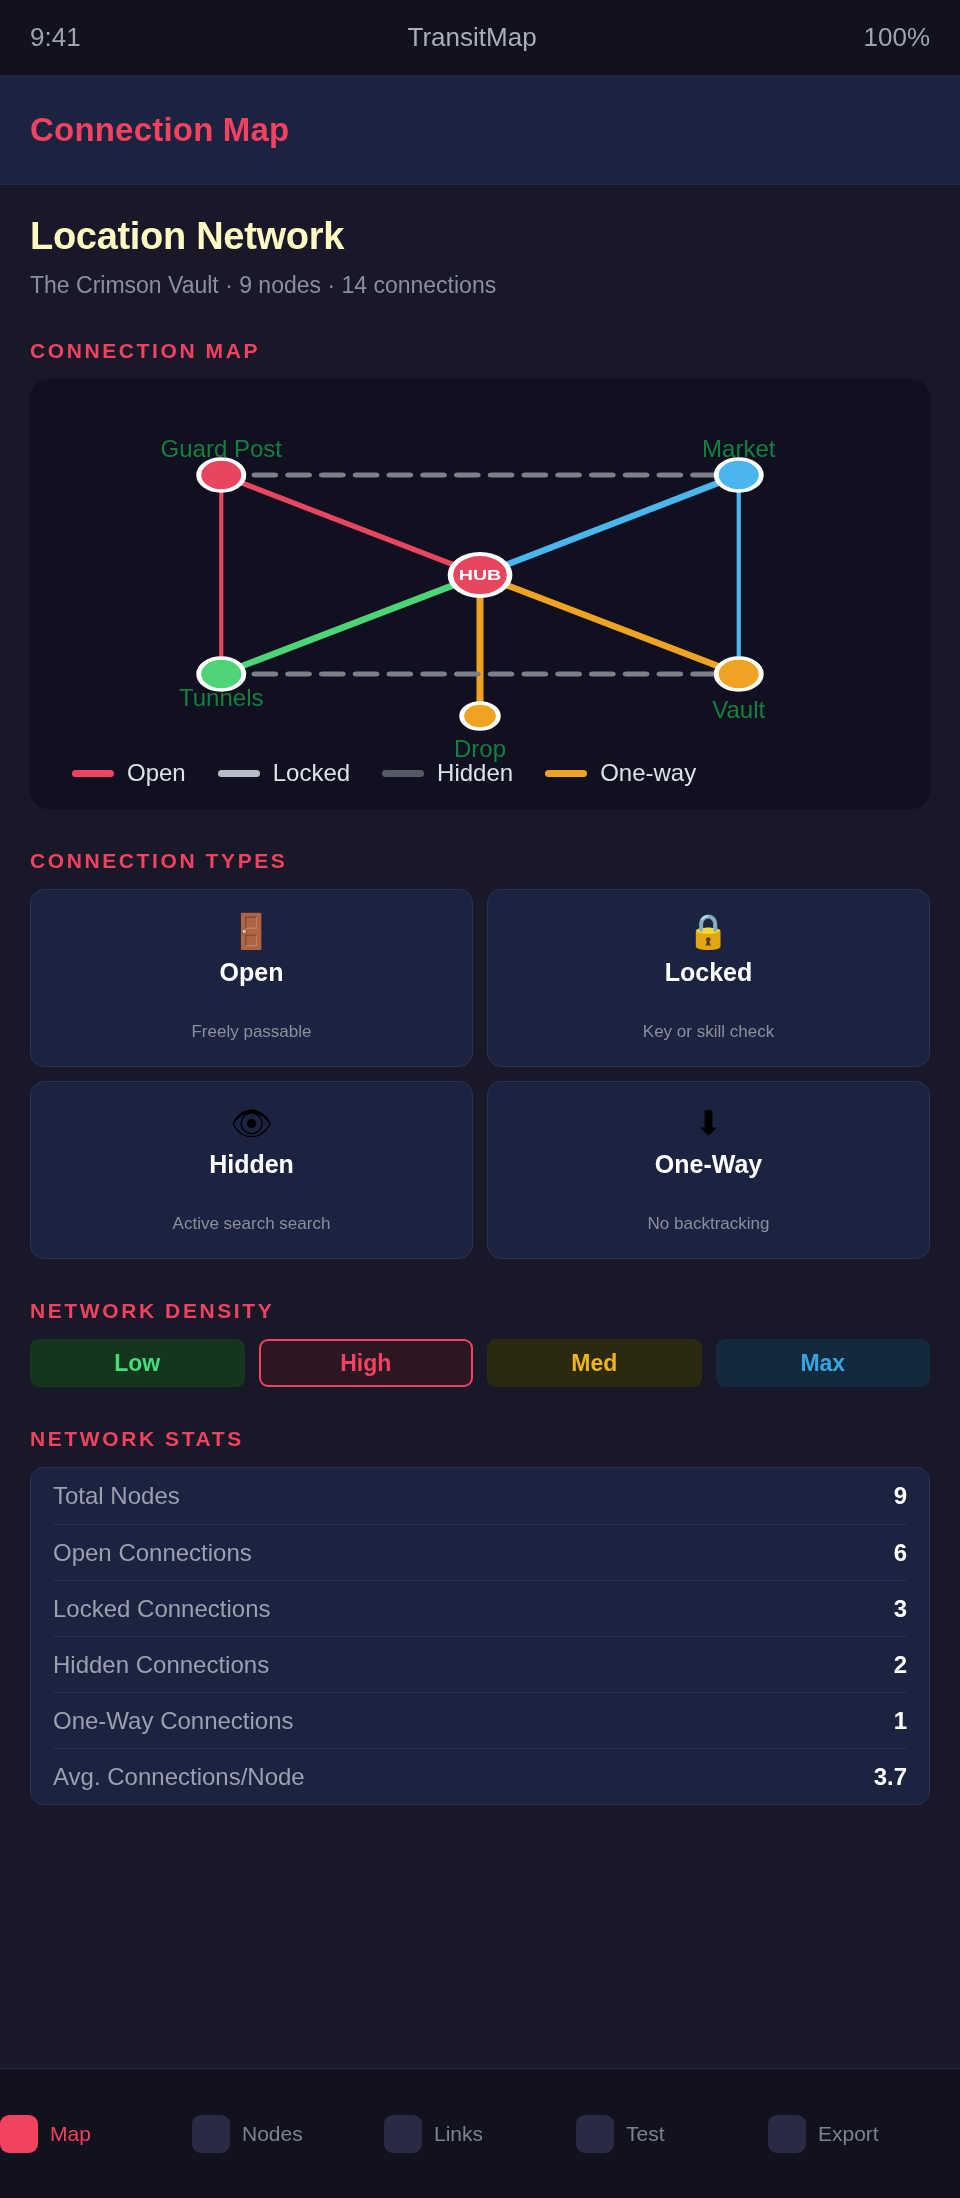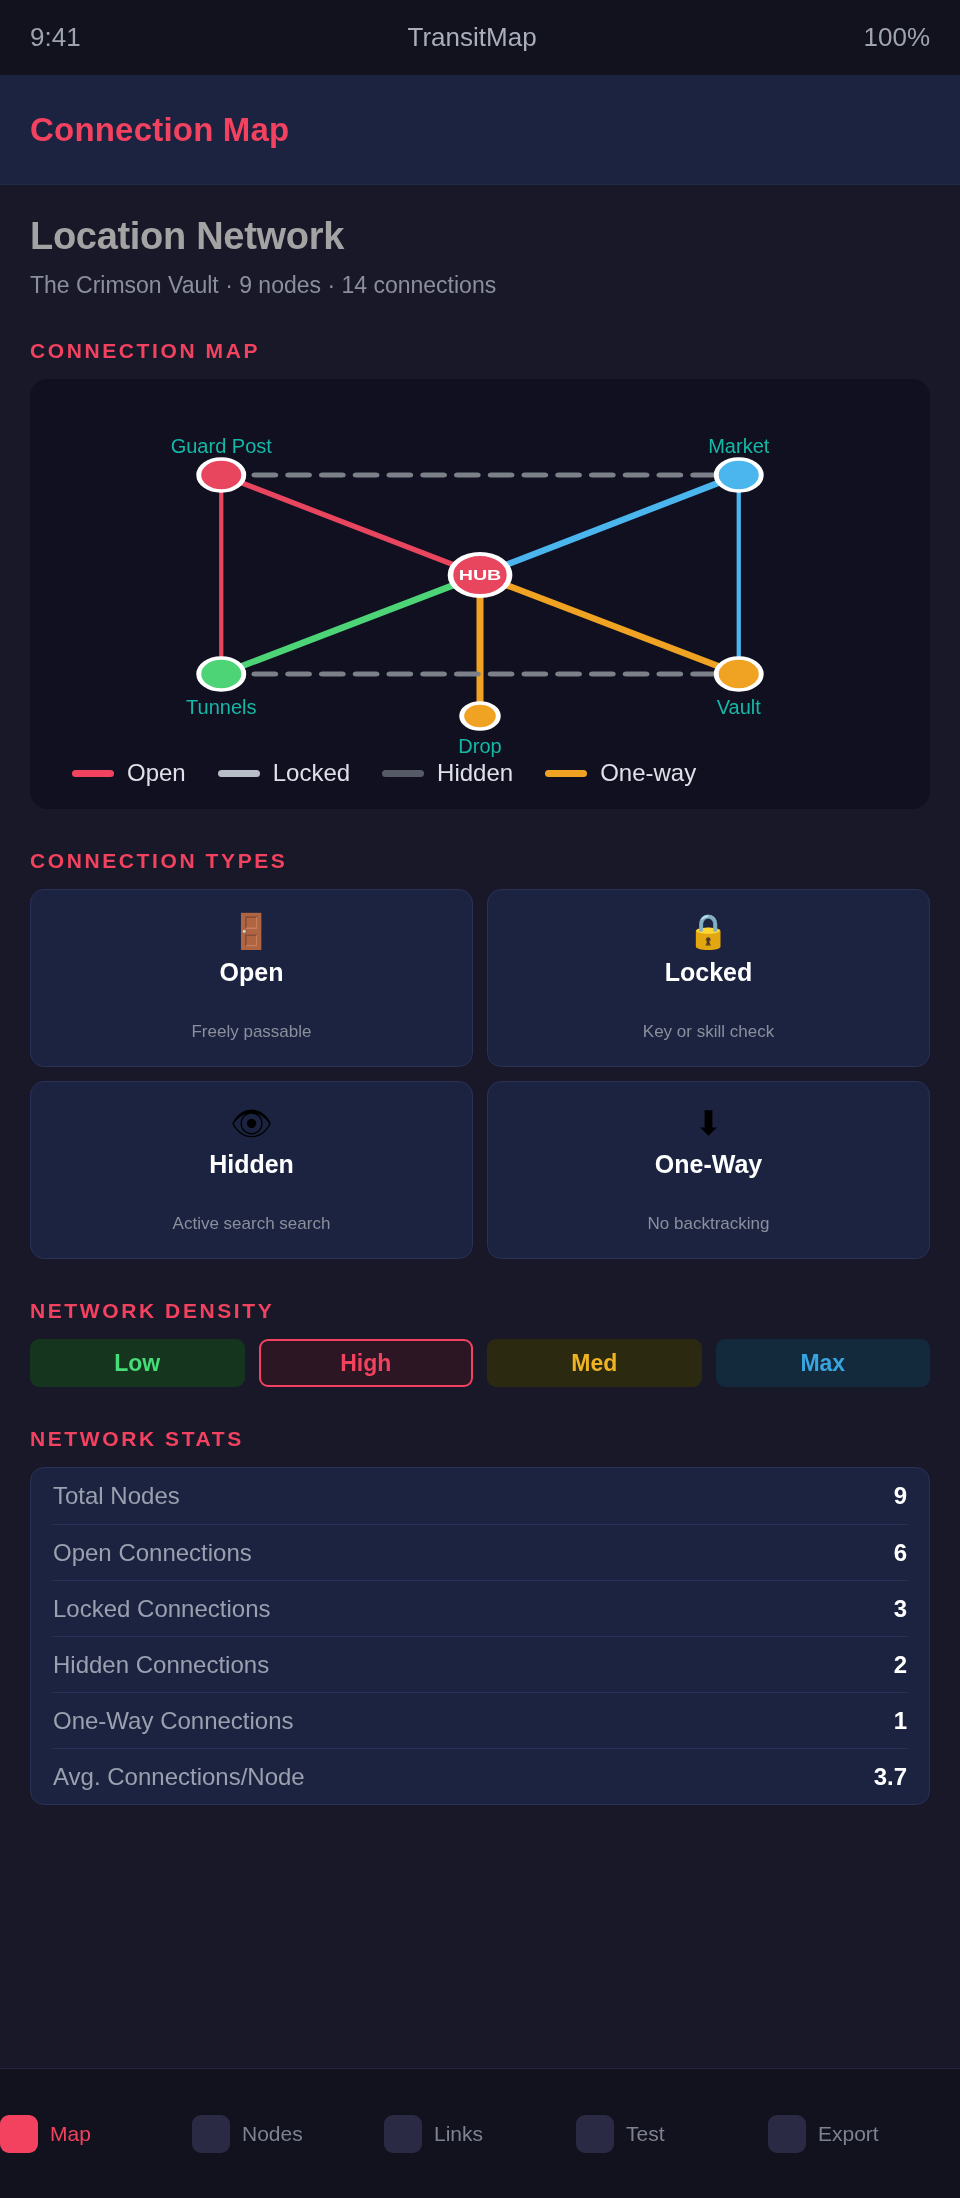--- a/index.html
+++ b/index.html
@@ -25,36 +25,36 @@
   .appheader {
     height:110px; background:#1b2340;
     display:flex; align-items:center; padding:0 30px;
     border-bottom:1px solid #222a48;
   }
   .appheader h1 { color:#f2425f; font-size:33px; font-weight:bold; letter-spacing:.2px; }
 
   
   .body { padding:30px 30px 0 30px; }
 
-  .page-title { color:#a3a3a3; font-size:38px; font-weight:bold; letter-spacing:-.3px; }
+  .page-title { color:#fef9c3; font-size:38px; font-weight:bold; letter-spacing:-.3px; }
   .page-sub { color:#8b8f9c; font-size:23px; margin-top:14px; }
 
   .section-label {
     color:#f2425f; font-size:21px; font-weight:bold;
     letter-spacing:2.6px; margin:40px 0 16px 0;
   }
 
   
   .graph-card {
     background:#101020; border-radius:18px;
     height:430px; position:relative; overflow:hidden;
   }
   .graph-svg { position:absolute; inset:0; width:100%; height:100%; }
   .nlabel {
-    position:absolute; color:#14b8a6; font-size:20px;
+    position:absolute; color:#15803d; font-size:24px;
     transform:translateX(-50%); white-space:nowrap;
   }
   .legend {
     position:absolute; left:0; right:0; bottom:22px;
     display:flex; align-items:center; gap:16px; padding-left:42px;
   }
   .lg { display:flex; align-items:center; gap:13px; margin-right:16px; }
   .lg-swatch { width:42px; height:7px; border-radius:4px; display:block; }
   .lg-text { color:#dfe1e9; font-size:24px; }
 
@@ -147,21 +147,21 @@
             <circle cx="320" cy="196" r="21" fill="#e8455f" stroke="#ffffff" stroke-width="4"></circle>
             <text x="320" y="201" text-anchor="middle" fill="#ffffff" font-size="14" font-weight="bold" font-family="&quot;Liberation Sans&quot;, sans-serif">HUB</text>
             <circle cx="136" cy="295" r="16" fill="#4cd477" stroke="#ffffff" stroke-width="3.5"></circle>
             <circle cx="504" cy="295" r="16" fill="#f0a222" stroke="#ffffff" stroke-width="3.5"></circle>
             <circle cx="320" cy="337" r="13" fill="#f0a222" stroke="#ffffff" stroke-width="3.5"></circle>
           </g>
       </svg>
       <div id="labels-layer">
           <div class="nlabel" style="left: 21.25%; top: 56px;">Guard Post</div>
           <div class="nlabel" style="left: 78.75%; top: 56px;">Market</div>
-          <div class="nlabel" style="left: 21.25%; top: 317px;">Tunnels</div>
+          <div class="nlabel" style="left: 21.25%; top: 305px;">Tunnels</div>
           <div class="nlabel" style="left: 78.75%; top: 317px;">Vault</div>
           <div class="nlabel" style="left: 50%; top: 356px;">Drop</div>
         </div>
       <div class="legend" id="legend-layer">
           <div class="lg">
             <span class="lg-swatch" style="background: rgb(242, 66, 95);"></span>
             <span class="lg-text">Open</span>
           </div>
           <div class="lg">
             <span class="lg-swatch" style="background: rgb(184, 188, 198);"></span>

